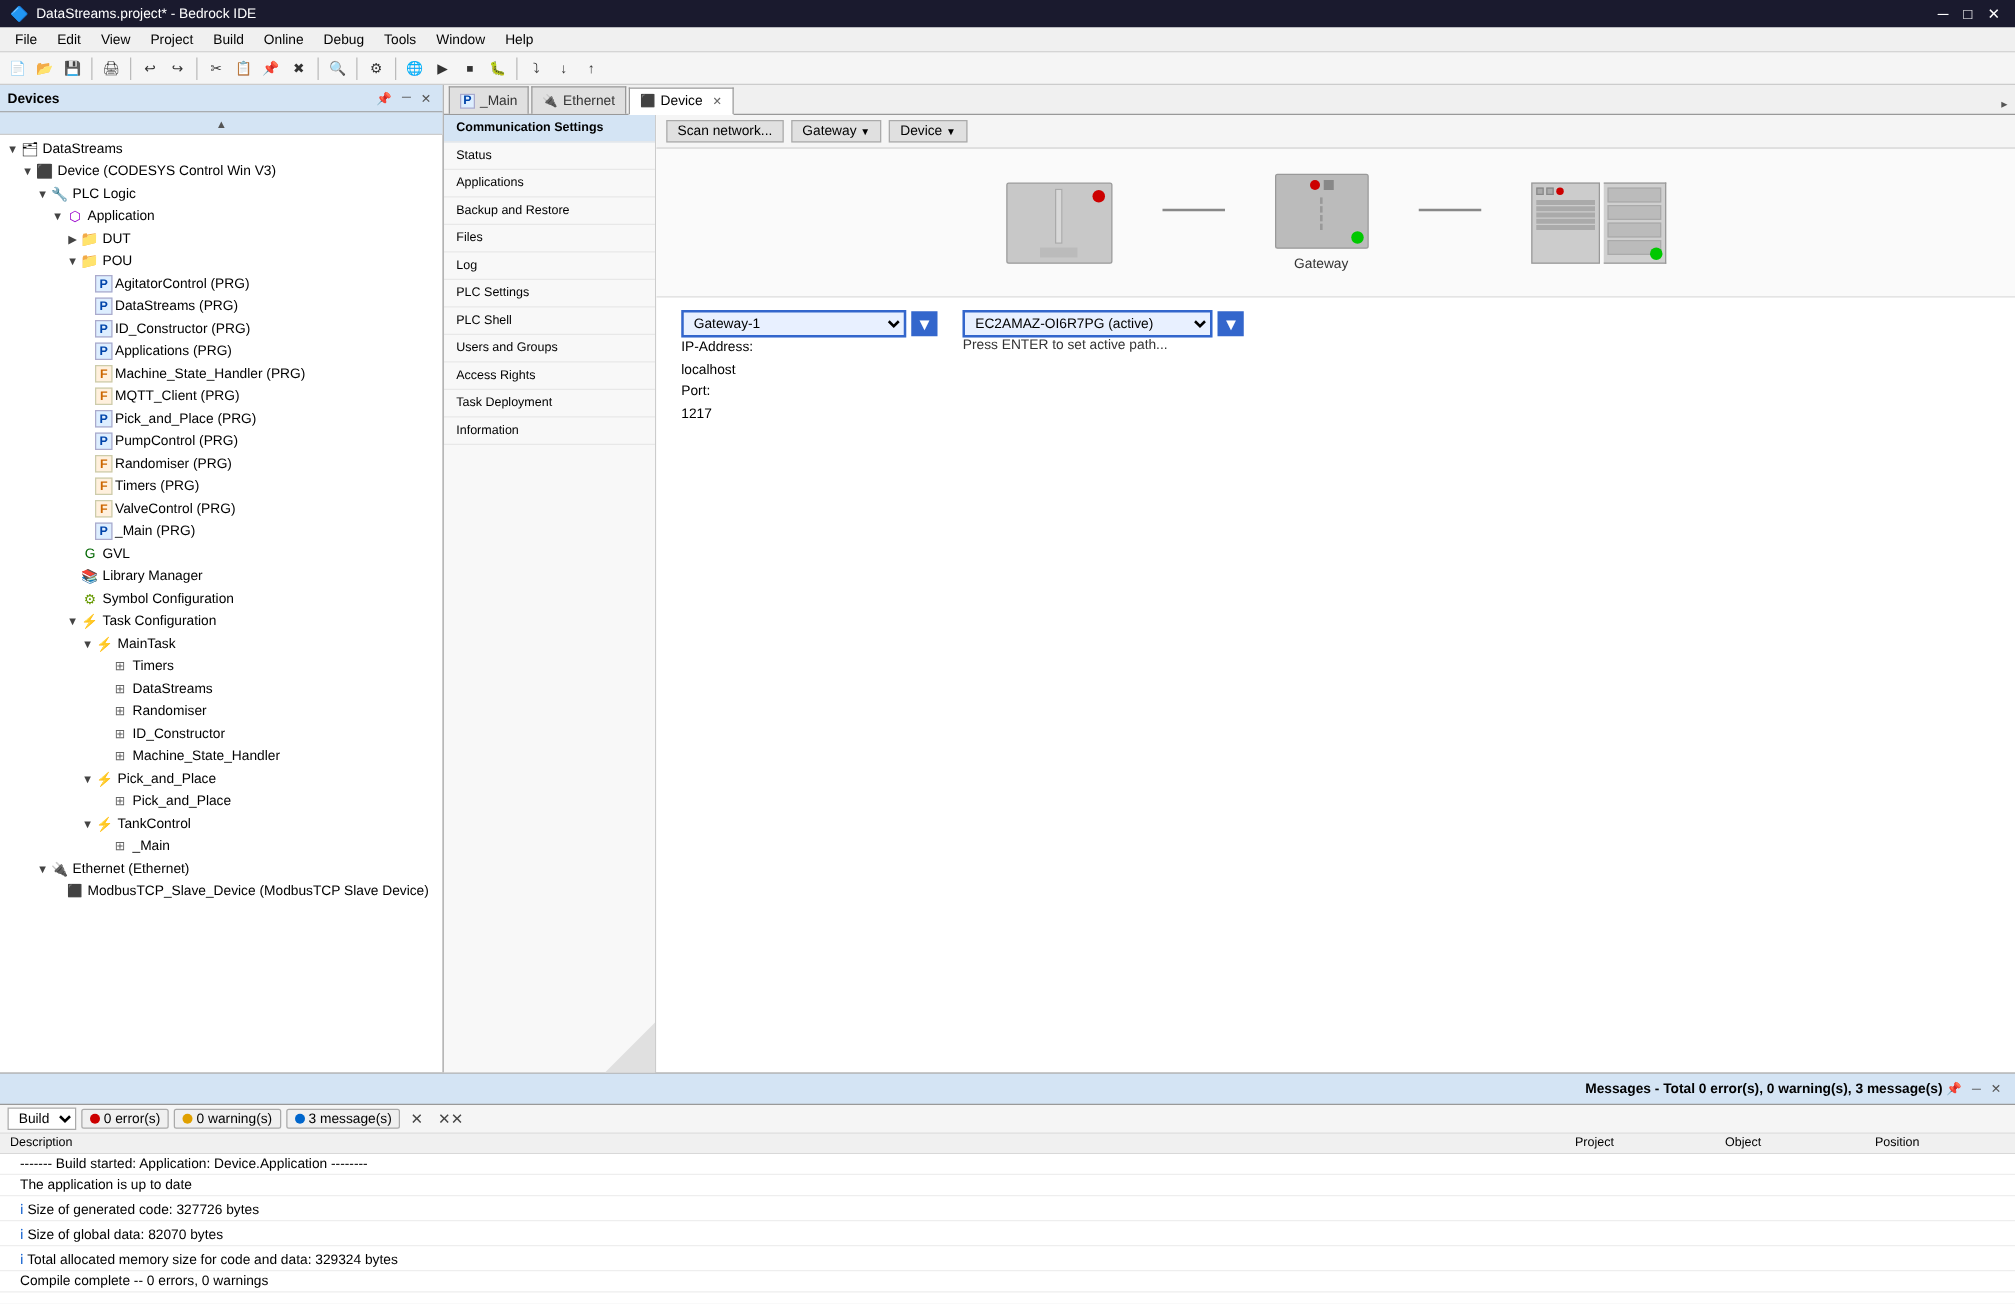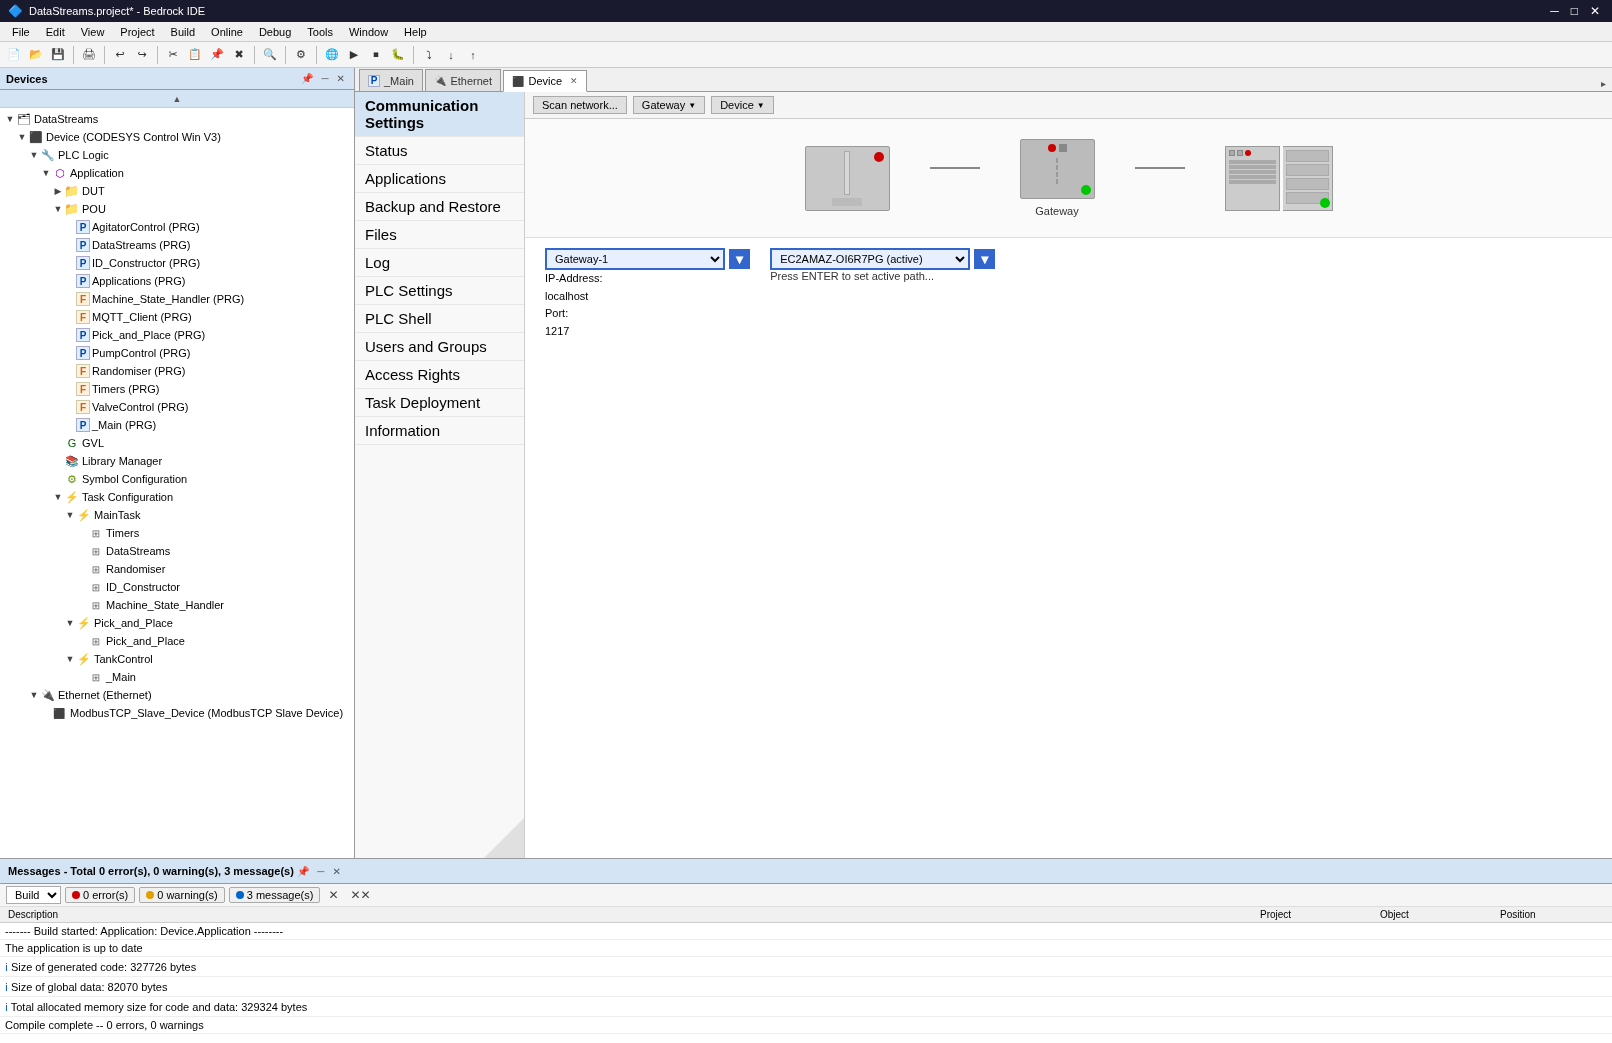--- a/index.html
+++ b/index.html
@@ -165,21 +165,21 @@
     #device-sidebar {
       width: 170px;
       border-right: 1px solid #ccc;
       background: #f8f8f8;
       display: flex;
       flex-direction: column;
     }
     .sidebar-nav-item {
       padding: 5px 10px;
       cursor: pointer;
-      font-size: 15px;
+      font-size: 10px;
       border-bottom: 1px solid #e8e8e8;
       color: #000;
     }
     .sidebar-nav-item.active { background: #d4e4f4; font-weight: bold; }
     .sidebar-corner {
       flex: 1;
       position: relative;
       background: #f8f8f8;
     }
     .sidebar-corner::after {
@@ -308,21 +308,21 @@
       display: flex;
       flex-direction: column;
       height: 185px;
     }
     #messages-header {
       background: #d4e4f4;
       border-bottom: 1px solid #999;
       padding: 12px 8px;
       display: flex;
       align-items: center;
-      justify-content: flex-start;
+      justify-content: flex-end;
       height: 22px;
     }
     #messages-header .msg-title { font-size: 11px; font-weight: bold; }
     #messages-header .msg-controls { display: flex; gap: 2px; align-items: center; }
     #messages-header .msg-ctrl-btn { cursor: pointer; padding: 1px 3px; font-size: 10px; color: #555; }
 
     #messages-toolbar {
       display: flex;
       align-items: center;
       padding: 2px 6px;
@@ -366,21 +366,21 @@
       border-bottom: 1px solid #ccc;
       padding: 2px 8px;
       text-align: left;
       font-size: 10px;
       font-weight: normal;
       color: #000;
       position: sticky;
       top: 0;
     }
     .msg-table td {
-      padding: 2px 5px;
+      padding: 2px 16px;
       font-size: 11px;
       border-bottom: 1px solid #eee;
       color: #000;
     }
 
     
     ::-webkit-scrollbar { width: 10px; height: 10px; }
     ::-webkit-scrollbar-track { background: #f0f0f0; }
     ::-webkit-scrollbar-thumb { background: #bbb; border: 1px solid #999; }
 

